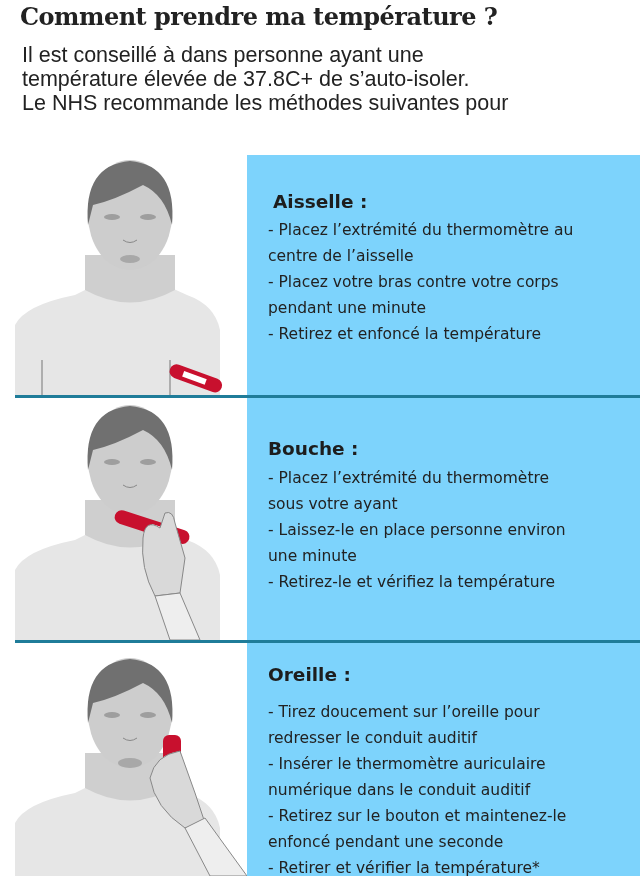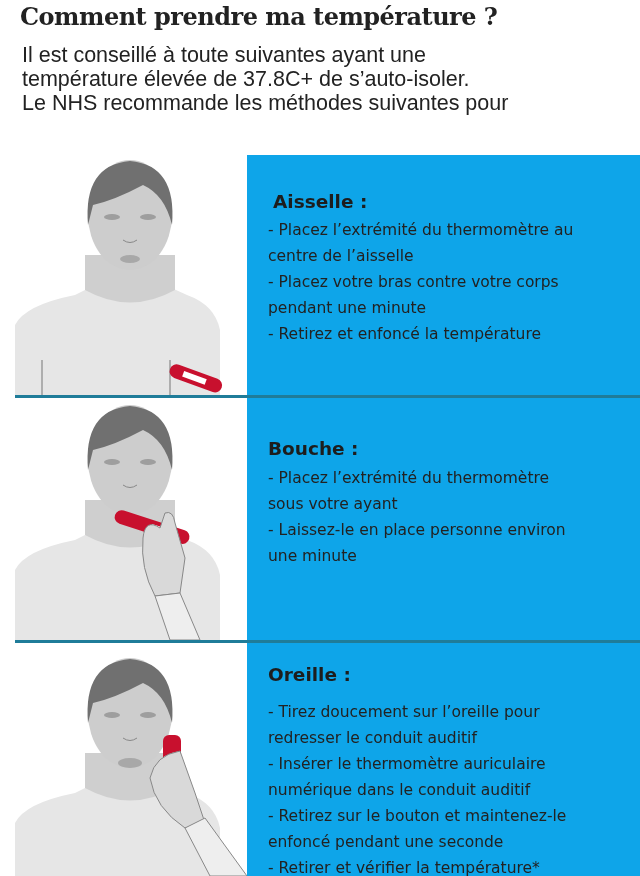--- a/index.html
+++ b/index.html
@@ -1,33 +1,33 @@
 <!DOCTYPE html>
 <html><head>
 <meta charset="utf-8">
 <style>
   html, body { margin: 0; padding: 0; background: #ffffff; }
   body { width: 640px; height: 876px; position: relative; overflow: hidden; font-family: "DejaVu Sans", sans-serif; color: #1d1d1d; }
   .title { position: absolute; left: 20px; top: 2px; font-family: "DejaVu Serif", serif; font-weight: bold; font-size: 24px; letter-spacing: -0.5px; color: #222; white-space: nowrap; }
   .intro { position: absolute; left: 22px; top: 43px; font-family: "Liberation Sans", sans-serif; font-size: 21.5px; line-height: 24px; color: #222; }
   .intro div { white-space: nowrap; }
-  .panel { position: absolute; left: 247px; width: 393px; background: #0ea5e9; }
+  .panel { position: absolute; left: 247px; width: 393px; background: #7dd3fc; }
   .illus { position: absolute; left: 15px; width: 232px; background: #ffffff; overflow: hidden; }
   .divider { position: absolute; left: 15px; width: 625px; height: 3px; background: #1f7c99; }
   .heading { position: absolute; left: 21px; font-size: 18.5px; font-weight: 600; color: #1d1d1d; white-space: nowrap; }
   .lines { position: absolute; left: 21px; font-size: 15.5px; line-height: 26px; color: #222; }
   .lines div { white-space: nowrap; }
   svg { display: block; }
 </style>
 </head>
 <body>
 
 <div class="title">Comment prendre ma température ?</div>
 <div class="intro">
-  <div>Il est conseillé à toute suivantes ayant une</div>
+  <div>Il est conseillé à dans personne ayant une</div>
   <div>température élevée de 37.8C+ de s’auto-isoler.</div>
   <div>Le NHS recommande les méthodes suivantes pour</div>
 </div>
 
 <div class="illus" style="top:155px;height:241px;">
   <svg width="232" height="241" viewBox="0 0 232 241">
     <path d="M0 170 Q10 150 60 140 L80 130 L150 130 L172 140 Q200 150 205 175 L205 241 L0 241 Z" fill="#e6e6e6"></path>
     <path d="M70 100 L70 135 Q115 160 160 135 L160 100 Z" fill="#cfcfcf"></path>
     <ellipse cx="115" cy="60" rx="42" ry="55" fill="#cdcdcd"></ellipse>
     <path d="M73 70 Q68 10 115 6 Q162 10 157 70 Q150 40 128 30 Q100 45 78 50 Z" fill="#707070"></path>
@@ -72,20 +72,21 @@
     <path d="M140 198 L165 195 L185 242 L155 242 Z" fill="#eeeeee" stroke="#888"></path>
   </svg>
 </div>
 <div class="panel" style="top:398px;height:243px;">
   <div class="heading" style="top:40px;">Bouche :</div>
   <div class="lines" style="top:67px;">
     <div>- Placez l’extrémité du thermomètre</div>
     <div>sous votre ayant</div>
     <div>- Laissez-le en place personne environ</div>
     <div>une minute</div>
+    <div>- Retirez-le et vérifiez la température</div>
   </div>
 </div>
 <div class="divider" style="top:640px;"></div>
 
 <div class="illus" style="top:643px;height:233px;">
   <svg width="232" height="233" viewBox="0 0 232 233">
     <path d="M0 180 Q10 160 60 150 L80 140 L150 140 L172 150 Q200 160 205 185 L205 233 L0 233 Z" fill="#e6e6e6"></path>
     <path d="M70 110 L70 145 Q115 170 160 145 L160 110 Z" fill="#cfcfcf"></path>
     <ellipse cx="115" cy="70" rx="42" ry="55" fill="#cdcdcd"></ellipse>
     <path d="M73 80 Q68 20 115 16 Q162 20 157 80 Q150 50 128 40 Q100 55 78 60 Z" fill="#707070"></path>

